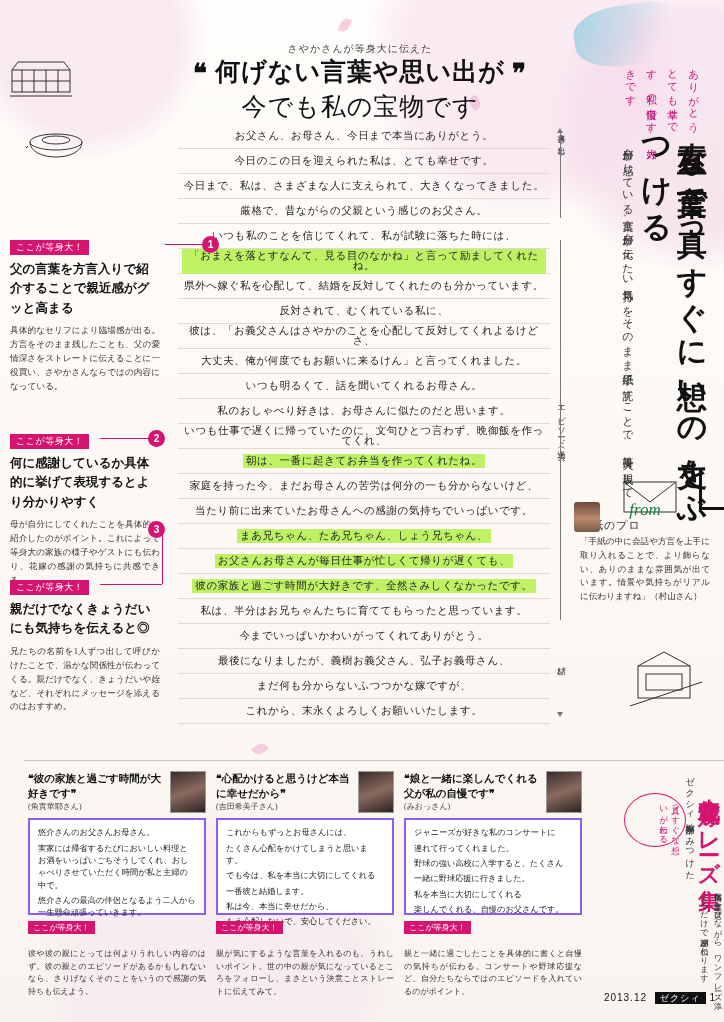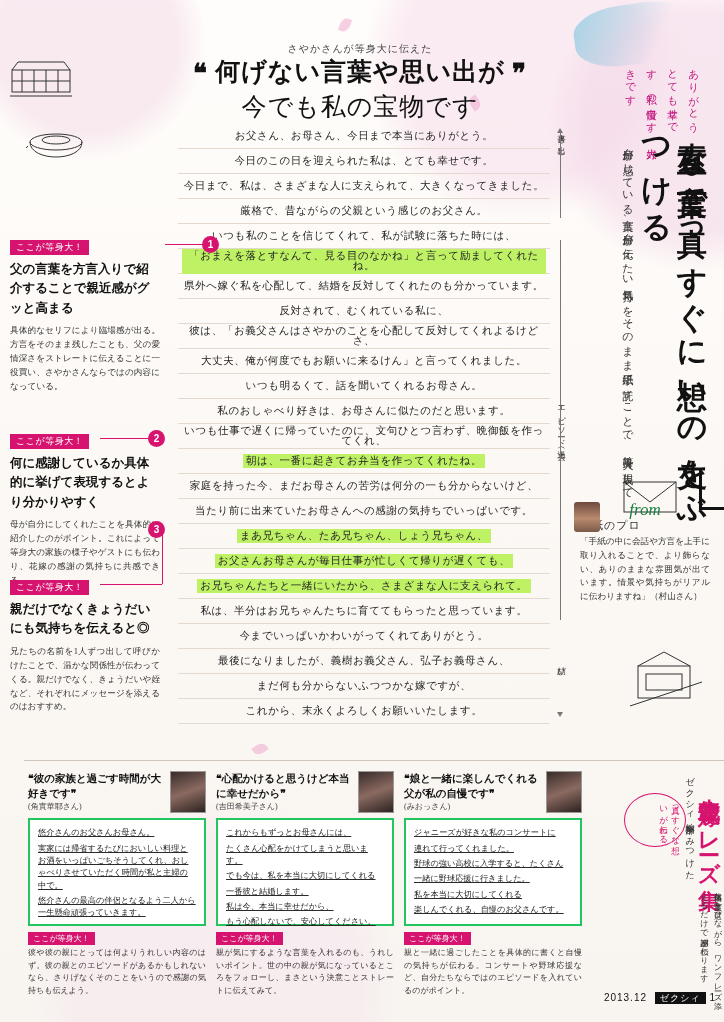--- a/index.html
+++ b/index.html
@@ -132,30 +132,29 @@
   .cards{position:absolute;left:4px;top:10px;display:flex;gap:10px;}
   .card{width:178px;}
   .card .ctitle{font-size:10.5px;font-weight:bold;line-height:1.45;color:#111;}
   .card .ctitle .qm{color:#111;font-weight:bold;}
   .card .cname{font-size:8px;color:#444;}
   .card .photo{
     width:34px;height:40px;float:right;margin-left:4px;border:1px solid #999;
     background:linear-gradient(160deg,#3a2c2a 0%,#8a6a60 50%,#2d2320 100%);
   }
   .card .frame{
-    border:2px solid #22c55e;margin-top:6px;padding:7px 8px;height:108px;box-sizing:border-box;
+    border:2px solid #8b5cf6;margin-top:6px;padding:7px 8px;height:97px;box-sizing:border-box;
     background:#fff;
-    text-decoration:underline;
   }
   .card .frame p{margin:0 0 3px 0;font-size:8.2px;line-height:1.5;color:#222;}
   .card .ptag{
     display:inline-block;background:#d6146f;color:#fff;font-size:8px;padding:1px 5px;margin-top:6px;
     font-family:"Liberation Sans",sans-serif;
   }
-  .card .ptxt{font-size:8px;line-height:1.55;color:#333;margin-top:2px;text-align:justify;}
+  .card .ptxt{font-size:8px;line-height:1.55;color:#333;margin-top:14px;text-align:justify;}
 
   
   .banner{position:absolute;right:2px;top:6px;width:118px;height:232px;}
   .banner .btitle{
     position:absolute;right:2px;top:14px;writing-mode:vertical-rl;
     font-size:22px;font-weight:bold;color:#d6146f;letter-spacing:2px;height:200px;
   }
   .banner .bsub{
     position:absolute;right:30px;top:4px;writing-mode:vertical-rl;
     font-size:9px;color:#333;letter-spacing:1px;height:120px;
@@ -306,21 +305,21 @@
       <div class="line">
         <span>当たり前に出来ていたお母さんへの感謝の気持ちでいっぱいです。</span>
       </div>
       <div class="line hl">
         <span>まあ兄ちゃん、たあ兄ちゃん、しょう兄ちゃん、</span>
       </div>
       <div class="line hl">
         <span>お父さんお母さんが毎日仕事が忙しくて帰りが遅くても、</span>
       </div>
       <div class="line hl">
-        <span>お兄ちゃんたちと一緒にいたから、さまざまな人に支えられて。</span>
+        <span>彼の家族と過ごす時間が大好きです、全然さみしくなかったです。</span>
       </div>
       <div class="line">
         <span>私は、半分はお兄ちゃんたちに育ててもらったと思っています。</span>
       </div>
       <div class="line">
         <span>今までいっぱいかわいがってくれてありがとう。</span>
       </div>
       <div class="line">
         <span>最後になりましたが、義樹お義父さん、弘子お義母さん、</span>
       </div>

